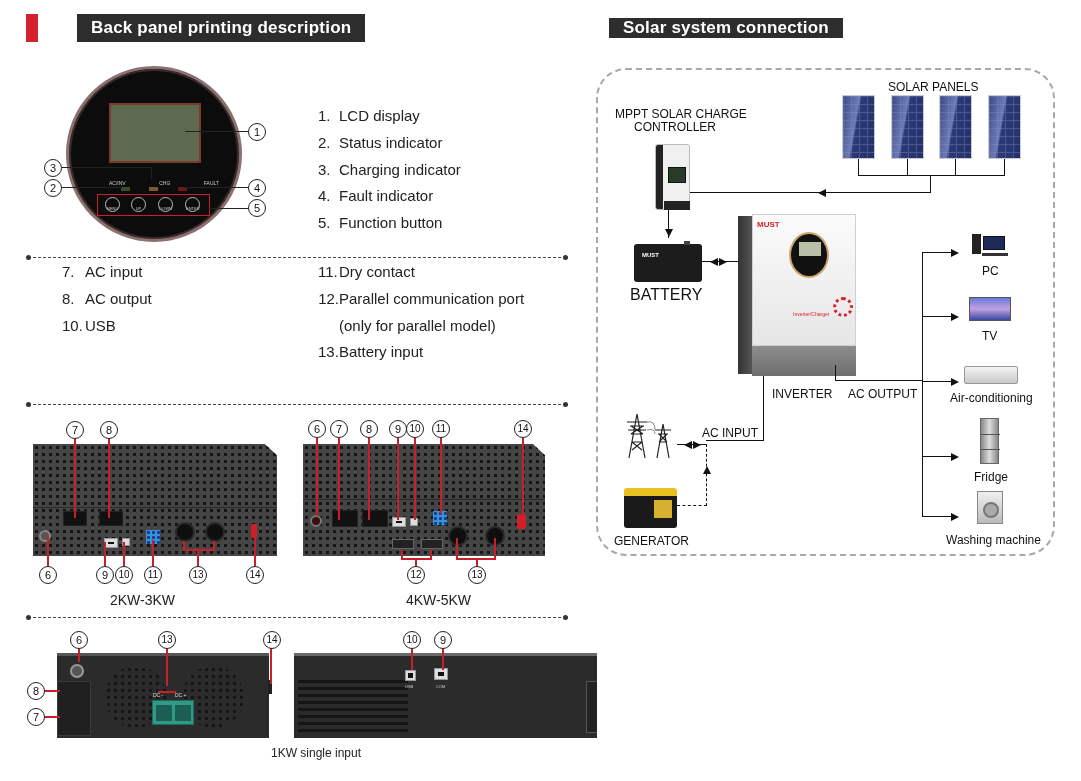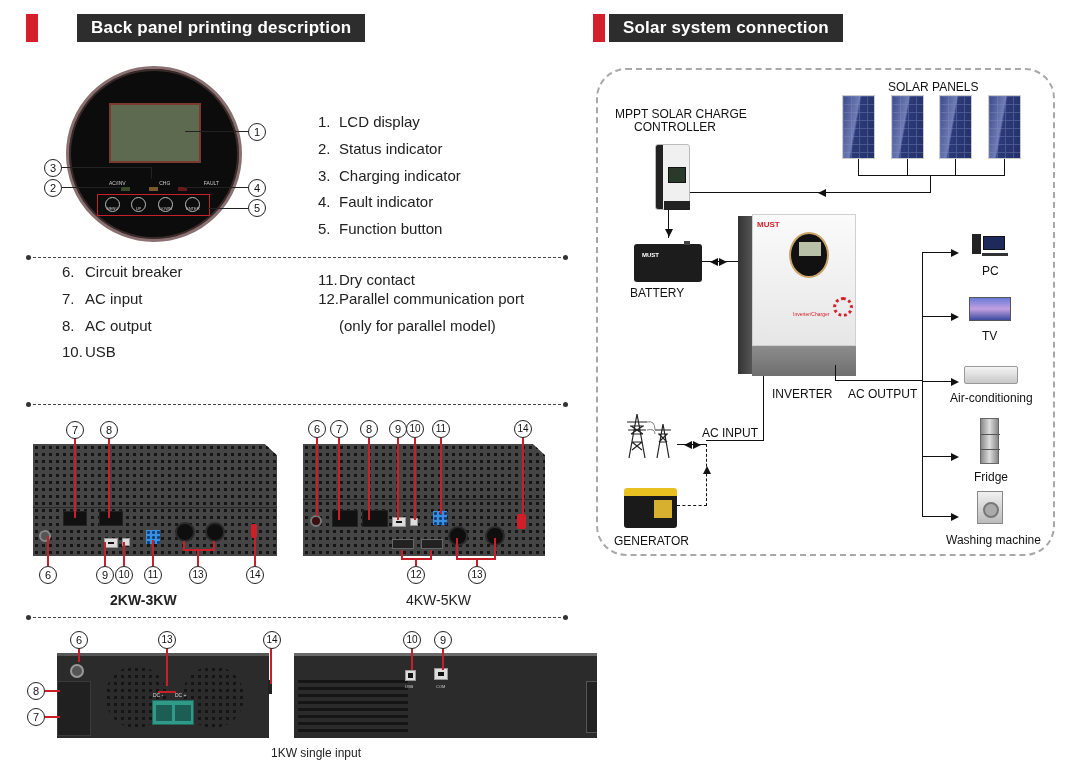--- a/index.html
+++ b/index.html
@@ -82,41 +82,41 @@
 <div class="line" style="left:62px; top:187px; width:60px; height:1.3px; background:#222;"></div>
 <div class="line" style="left:184px; top:187px; width:64px; height:1.3px; background:#222;"></div>
 <div class="line" style="left:208px; top:208px; width:40px; height:1.3px; background:#222;"></div>
 
 <div class="callout" style="left:248px; top:123px;">1</div>
 <div class="callout" style="left:44px; top:159px;">3</div>
 <div class="callout" style="left:44px; top:179px;">2</div>
 <div class="callout" style="left:248px; top:179px;">4</div>
 <div class="callout" style="left:248px; top:199px;">5</div>
 
-<div class="list" style="left:318px; top:109px;">
+<div class="list" style="left:318px; top:103px;">
   <div class="row"><span style="display:inline-block;width:21px;">1.</span><span>LCD display</span></div>
   <div class="row"><span style="display:inline-block;width:21px;">2.</span><span>Status indicator</span></div>
   <div class="row"><span style="display:inline-block;width:21px;">3.</span><span>Charging indicator</span></div>
   <div class="row"><span style="display:inline-block;width:21px;">4.</span><span>Fault indicator</span></div>
   <div class="row"><span style="display:inline-block;width:21px;">5.</span><span>Function button</span></div>
 </div>
 
 <div class="sep" style="top:257px;"></div>
 
 <div class="list" style="left:62px; top:259px;">
-  <div class="row"><span style="display:inline-block;width:23px;">6.</span><span>Circuit breaker</span></div>
   <div class="row"><span style="display:inline-block;width:23px;">7.</span><span>AC input</span></div>
   <div class="row"><span style="display:inline-block;width:23px;">8.</span><span>AC output</span></div>
   <div class="row"><span style="display:inline-block;width:23px;">10.</span><span>USB</span></div>
 </div>
 
 <div class="list" style="left:318px; top:259px;">
-  <div class="row"><span style="display:inline-block;width:21px;margin-top:8px;">11.</span><span>Dry contact</span></div>
+  <div class="row"><span style="display:inline-block;width:21px;">11.</span><span>Dry contact</span></div>
   <div class="row"><span style="display:inline-block;width:21px;text-align:right;">12.</span><span>Parallel communication port</span></div>
   <div class="row"><span style="display:inline-block;width:21px;"></span><span>(only for parallel model)</span></div>
+  <div class="row"><span style="display:inline-block;width:21px;">13.</span><span>Battery input</span></div>
 </div>
 
 <div class="sep" style="top:404px;"></div>
 
 <div class="panel perf" style="left:33px; top:444px; width:244px; height:112px; clip-path: polygon(0 0, 95% 0, 100% 10%, 100% 100%, 0 100%);">
   <div class="abs" style="left:0; top:63px; width:244px; height:1px; background:#2a2a2a;"></div>
   <div class="port-black" style="left:30px; top:67px; width:24px; height:15px;"></div>
   <div class="port-black" style="left:66px; top:67px; width:24px; height:15px;"></div>
   <div class="abs" style="left:6px; top:86px; width:12px; height:12px; border-radius:50%; background:#555; border:2px solid #888;"></div>
   <div class="rj45" style="left:71px; top:94px; width:14px; height:10px;"></div>
@@ -140,21 +140,21 @@
 <div class="leader" style="left:254px; top:534px; width:2px; height:32px;"></div>
 
 <div class="callout" style="left:66px; top:421px;">7</div>
 <div class="callout" style="left:100px; top:421px;">8</div>
 <div class="callout" style="left:39px; top:566px;">6</div>
 <div class="callout" style="left:96px; top:566px;">9</div>
 <div class="callout" style="left:115px; top:566px; font-size:10px;">10</div>
 <div class="callout" style="left:144px; top:566px; font-size:10px;">11</div>
 <div class="callout" style="left:189px; top:566px; font-size:10px;">13</div>
 <div class="callout" style="left:246px; top:566px; font-size:10px;">14</div>
-<div class="caption" style="left:110px; top:592px;font-weight:bold;">2KW-3KW</div>
+<div class="caption" style="left:110px; top:592px;">2KW-3KW</div>
 
 <div class="panel perf" style="left:303px; top:444px; width:242px; height:112px; clip-path: polygon(0 0, 95% 0, 100% 10%, 100% 100%, 0 100%);">
   <div class="abs" style="left:0; top:55px; width:242px; height:1px; background:#2a2a2a;"></div>
   <div class="abs" style="left:7px; top:71px; width:12px; height:12px; border-radius:50%; background:#3a0f10; border:2px solid #777;"></div>
   <div class="port-black" style="left:29px; top:66px; width:26px; height:17px;"></div>
   <div class="port-black" style="left:59px; top:66px; width:26px; height:17px;"></div>
   <div class="rj45" style="left:89px; top:73px; width:14px; height:10px;"></div>
   <div class="abs" style="left:107px; top:74px; width:8px; height:8px; background:#ddd; border:1px solid #999;"></div>
   <div class="blue-term" style="left:130px; top:67px; width:14px; height:14px;"></div>
   <div class="abs" style="left:89px; top:95px; width:22px; height:10px; background:#222; border:1px solid #666;"></div>
@@ -230,21 +230,21 @@
   <div class="abs" style="left:142px; top:28px; font-size:4px; color:#ccc;">COM</div>
   <div class="abs" style="left:292px; top:25px; width:12px; height:52px; background:#222; border:1px solid #555;"></div>
 </div>
 <div class="leader" style="left:411px; top:648px; width:2px; height:22px;"></div>
 <div class="leader" style="left:442px; top:648px; width:2px; height:22px;"></div>
 <div class="callout" style="left:403px; top:631px; font-size:10px;">10</div>
 <div class="callout" style="left:434px; top:631px;">9</div>
 
 <div class="caption" style="left:271px; top:746px; font-size:12px;">1KW single input</div>
 
-<div class="sec-head" style="left:593px; top:14px;">
+<div class="sec-head" style="left:593px; top:14px;align-items:center;">
   <div class="red"></div>
   <div class="dark">Solar system connection</div>
 </div>
 
 <div class="sys-box"></div>
 
 <div class="diag-label" style="left:888px; top:80px;">SOLAR PANELS</div>
 <div class="solar-panel" style="left:842px; top:95px;"></div>
 <div class="solar-panel" style="left:891px; top:95px;"></div>
 <div class="solar-panel" style="left:939px; top:95px;"></div>
@@ -266,21 +266,21 @@
   <div class="abs" style="left:12px; top:22px; width:18px; height:16px; background:#2a3a2a; border:1px solid #111;"></div>
   <div class="abs" style="left:8px; top:56px; width:26px; height:9px; background:#222;"></div>
 </div>
 <div class="line" style="left:668px; top:210px; width:1.4px; height:28px;"></div>
 <div class="arrow-d" style="left:665px; top:229px;"></div>
 
 <div class="abs" style="left:634px; top:244px; width:68px; height:38px; background:#1c1c1c; border-radius:3px;">
   <div class="abs" style="left:8px; top:8px; font-size:6px; font-weight:bold; color:#fff;">MUST</div>
   <div class="abs" style="left:50px; top:-3px; width:6px; height:4px; background:#444;"></div>
 </div>
-<div class="diag-label" style="left:630px; top:286px; font-size:12px;">BATTERY</div>
+<div class="diag-label" style="left:630px; top:286px; font-size:16px;">BATTERY</div>
 <div class="line" style="left:702px; top:261px; width:37px; height:1.4px;"></div>
 <div class="arrow-l" style="left:710px; top:258px;"></div>
 <div class="arrow-r" style="left:719px; top:258px;"></div>
 
 <div class="abs" style="left:738px; top:214px; width:120px; height:162px;">
   <div class="abs" style="left:0; top:2px; width:14px; height:158px; background:linear-gradient(90deg,#333,#555);"></div>
   <div class="abs" style="left:14px; top:0; width:104px; height:132px; background:linear-gradient(180deg,#fbfbfb,#e6e6e6); border:1px solid #d0d0d0;">
     <div class="abs" style="left:4px; top:5px; font-size:8px; font-weight:bold; color:#d51f2a;">MUST</div>
     <div class="abs" style="left:36px; top:17px; width:40px; height:46px; border-radius:50%; background:#111; border:2px solid #c9a46a;">
       <div class="abs" style="left:8px; top:8px; width:22px; height:14px; background:#b8c0a8;"></div>

